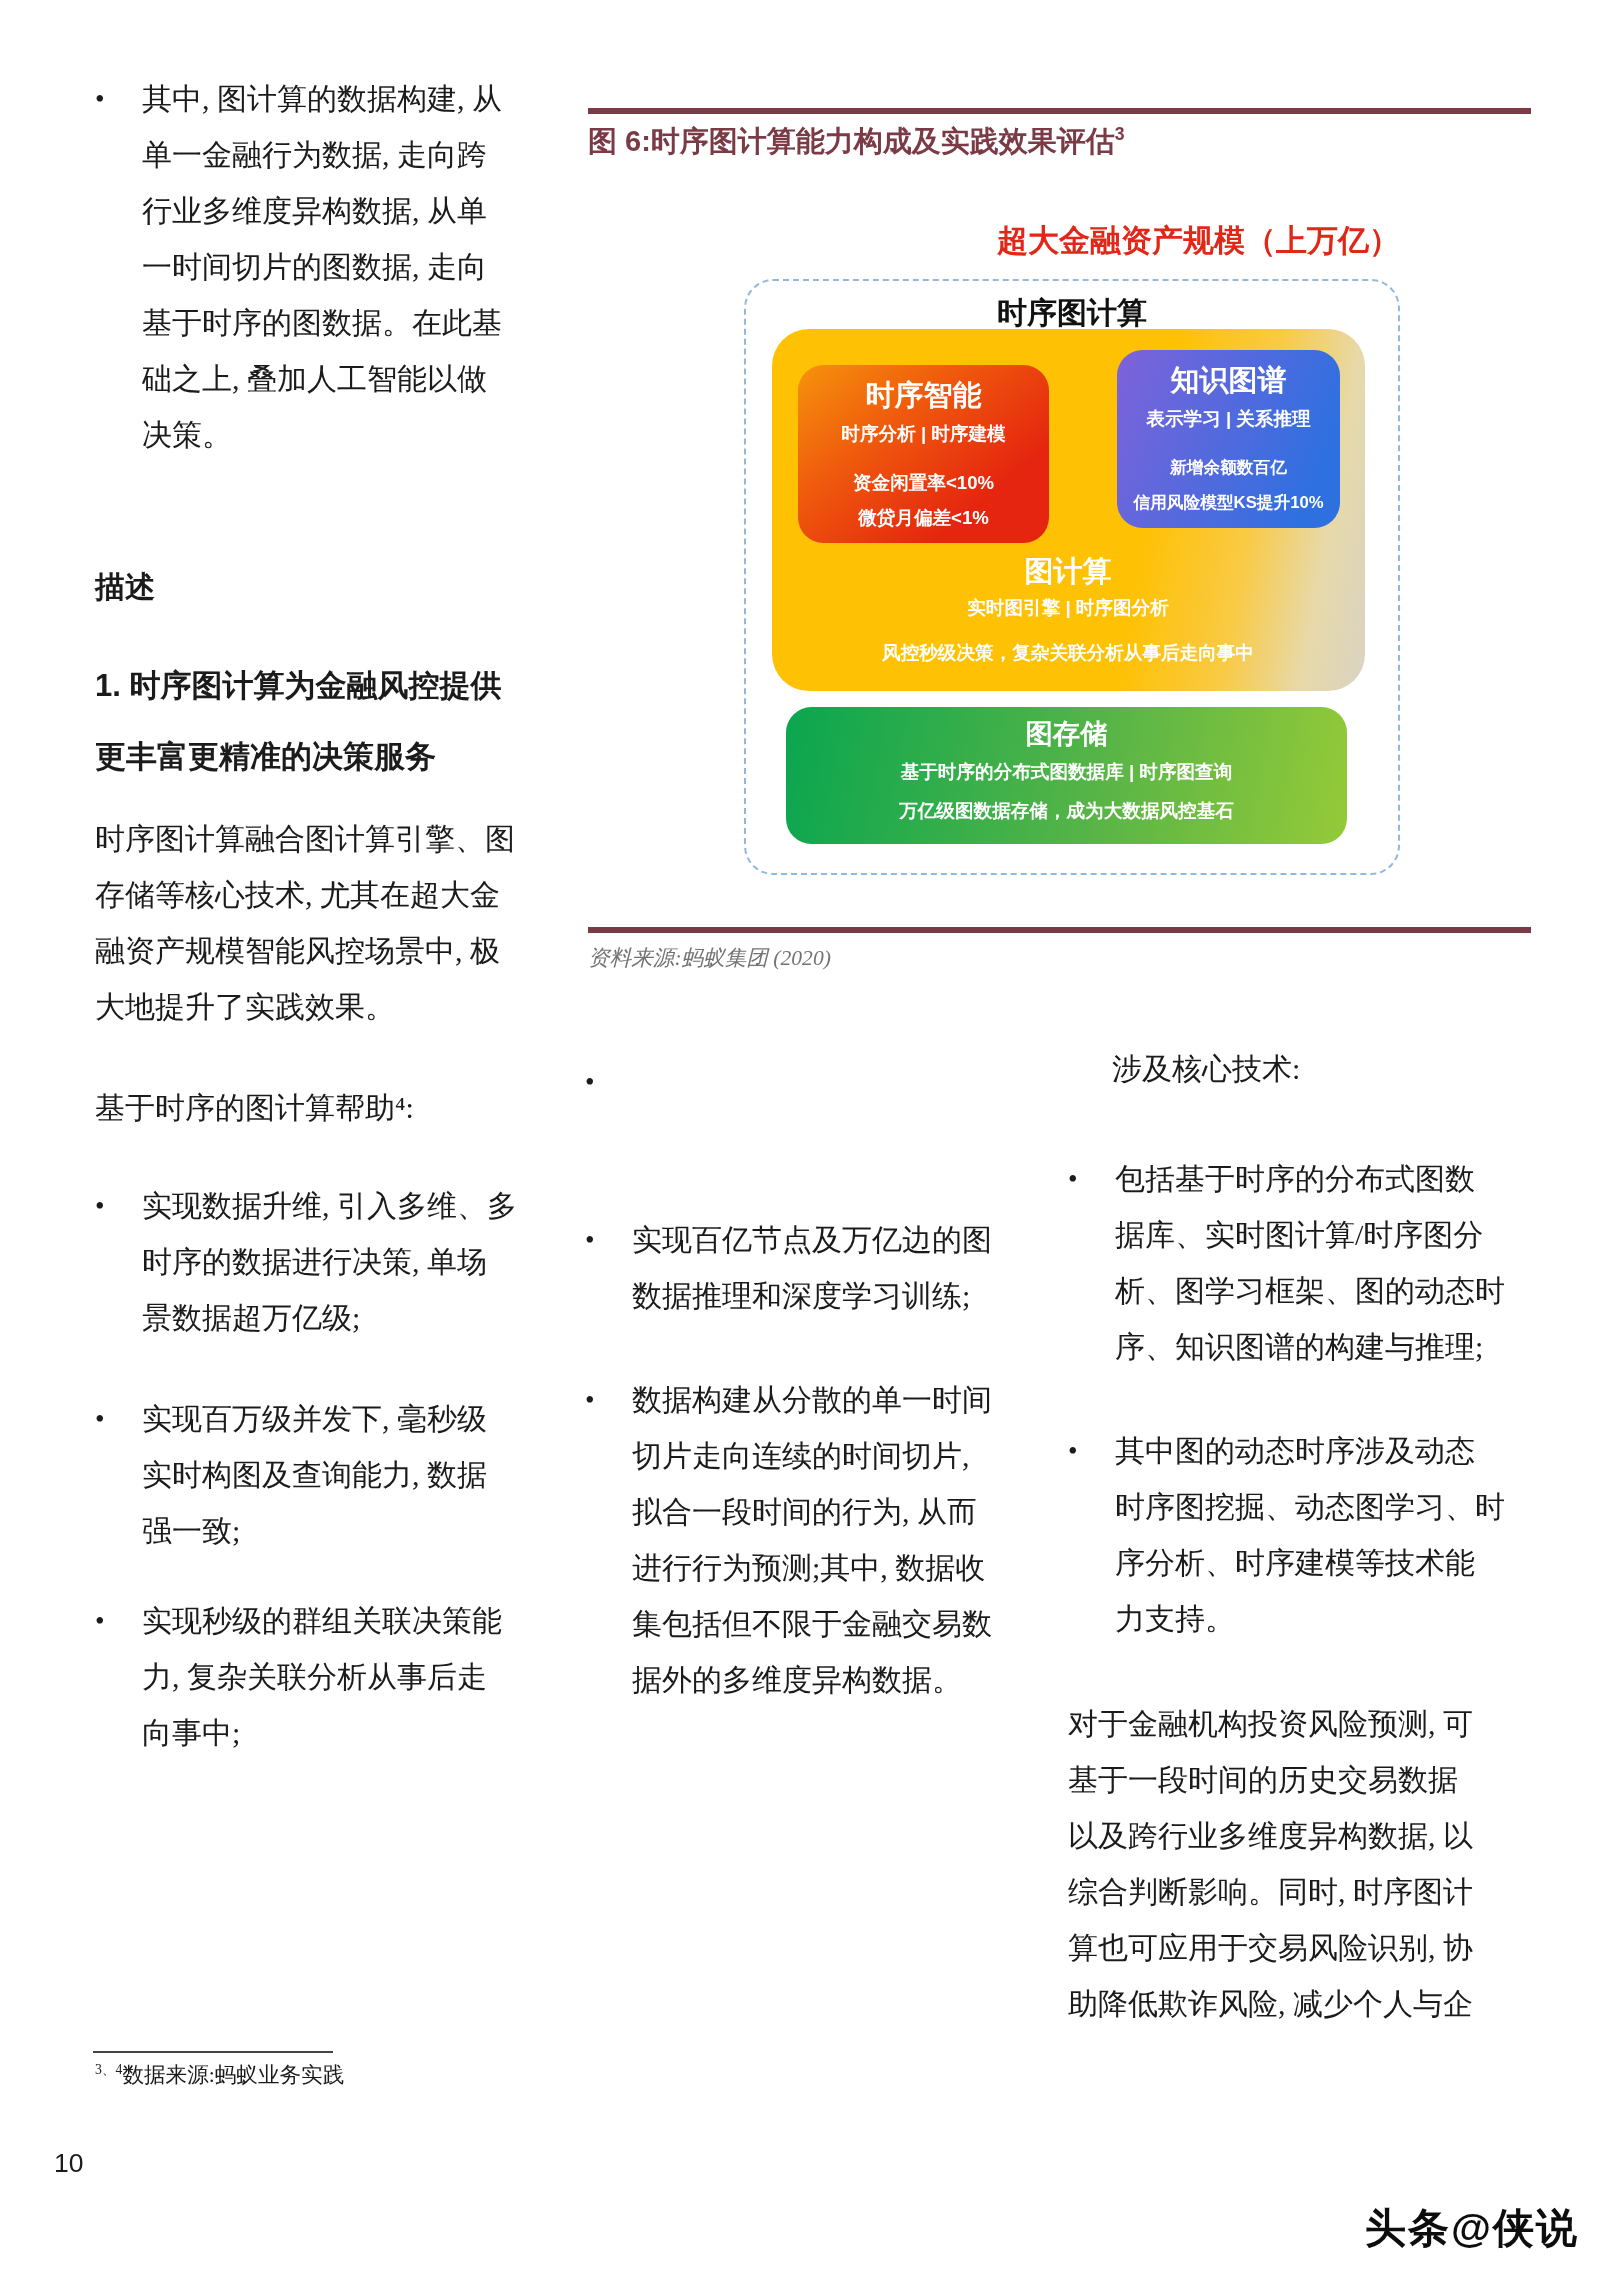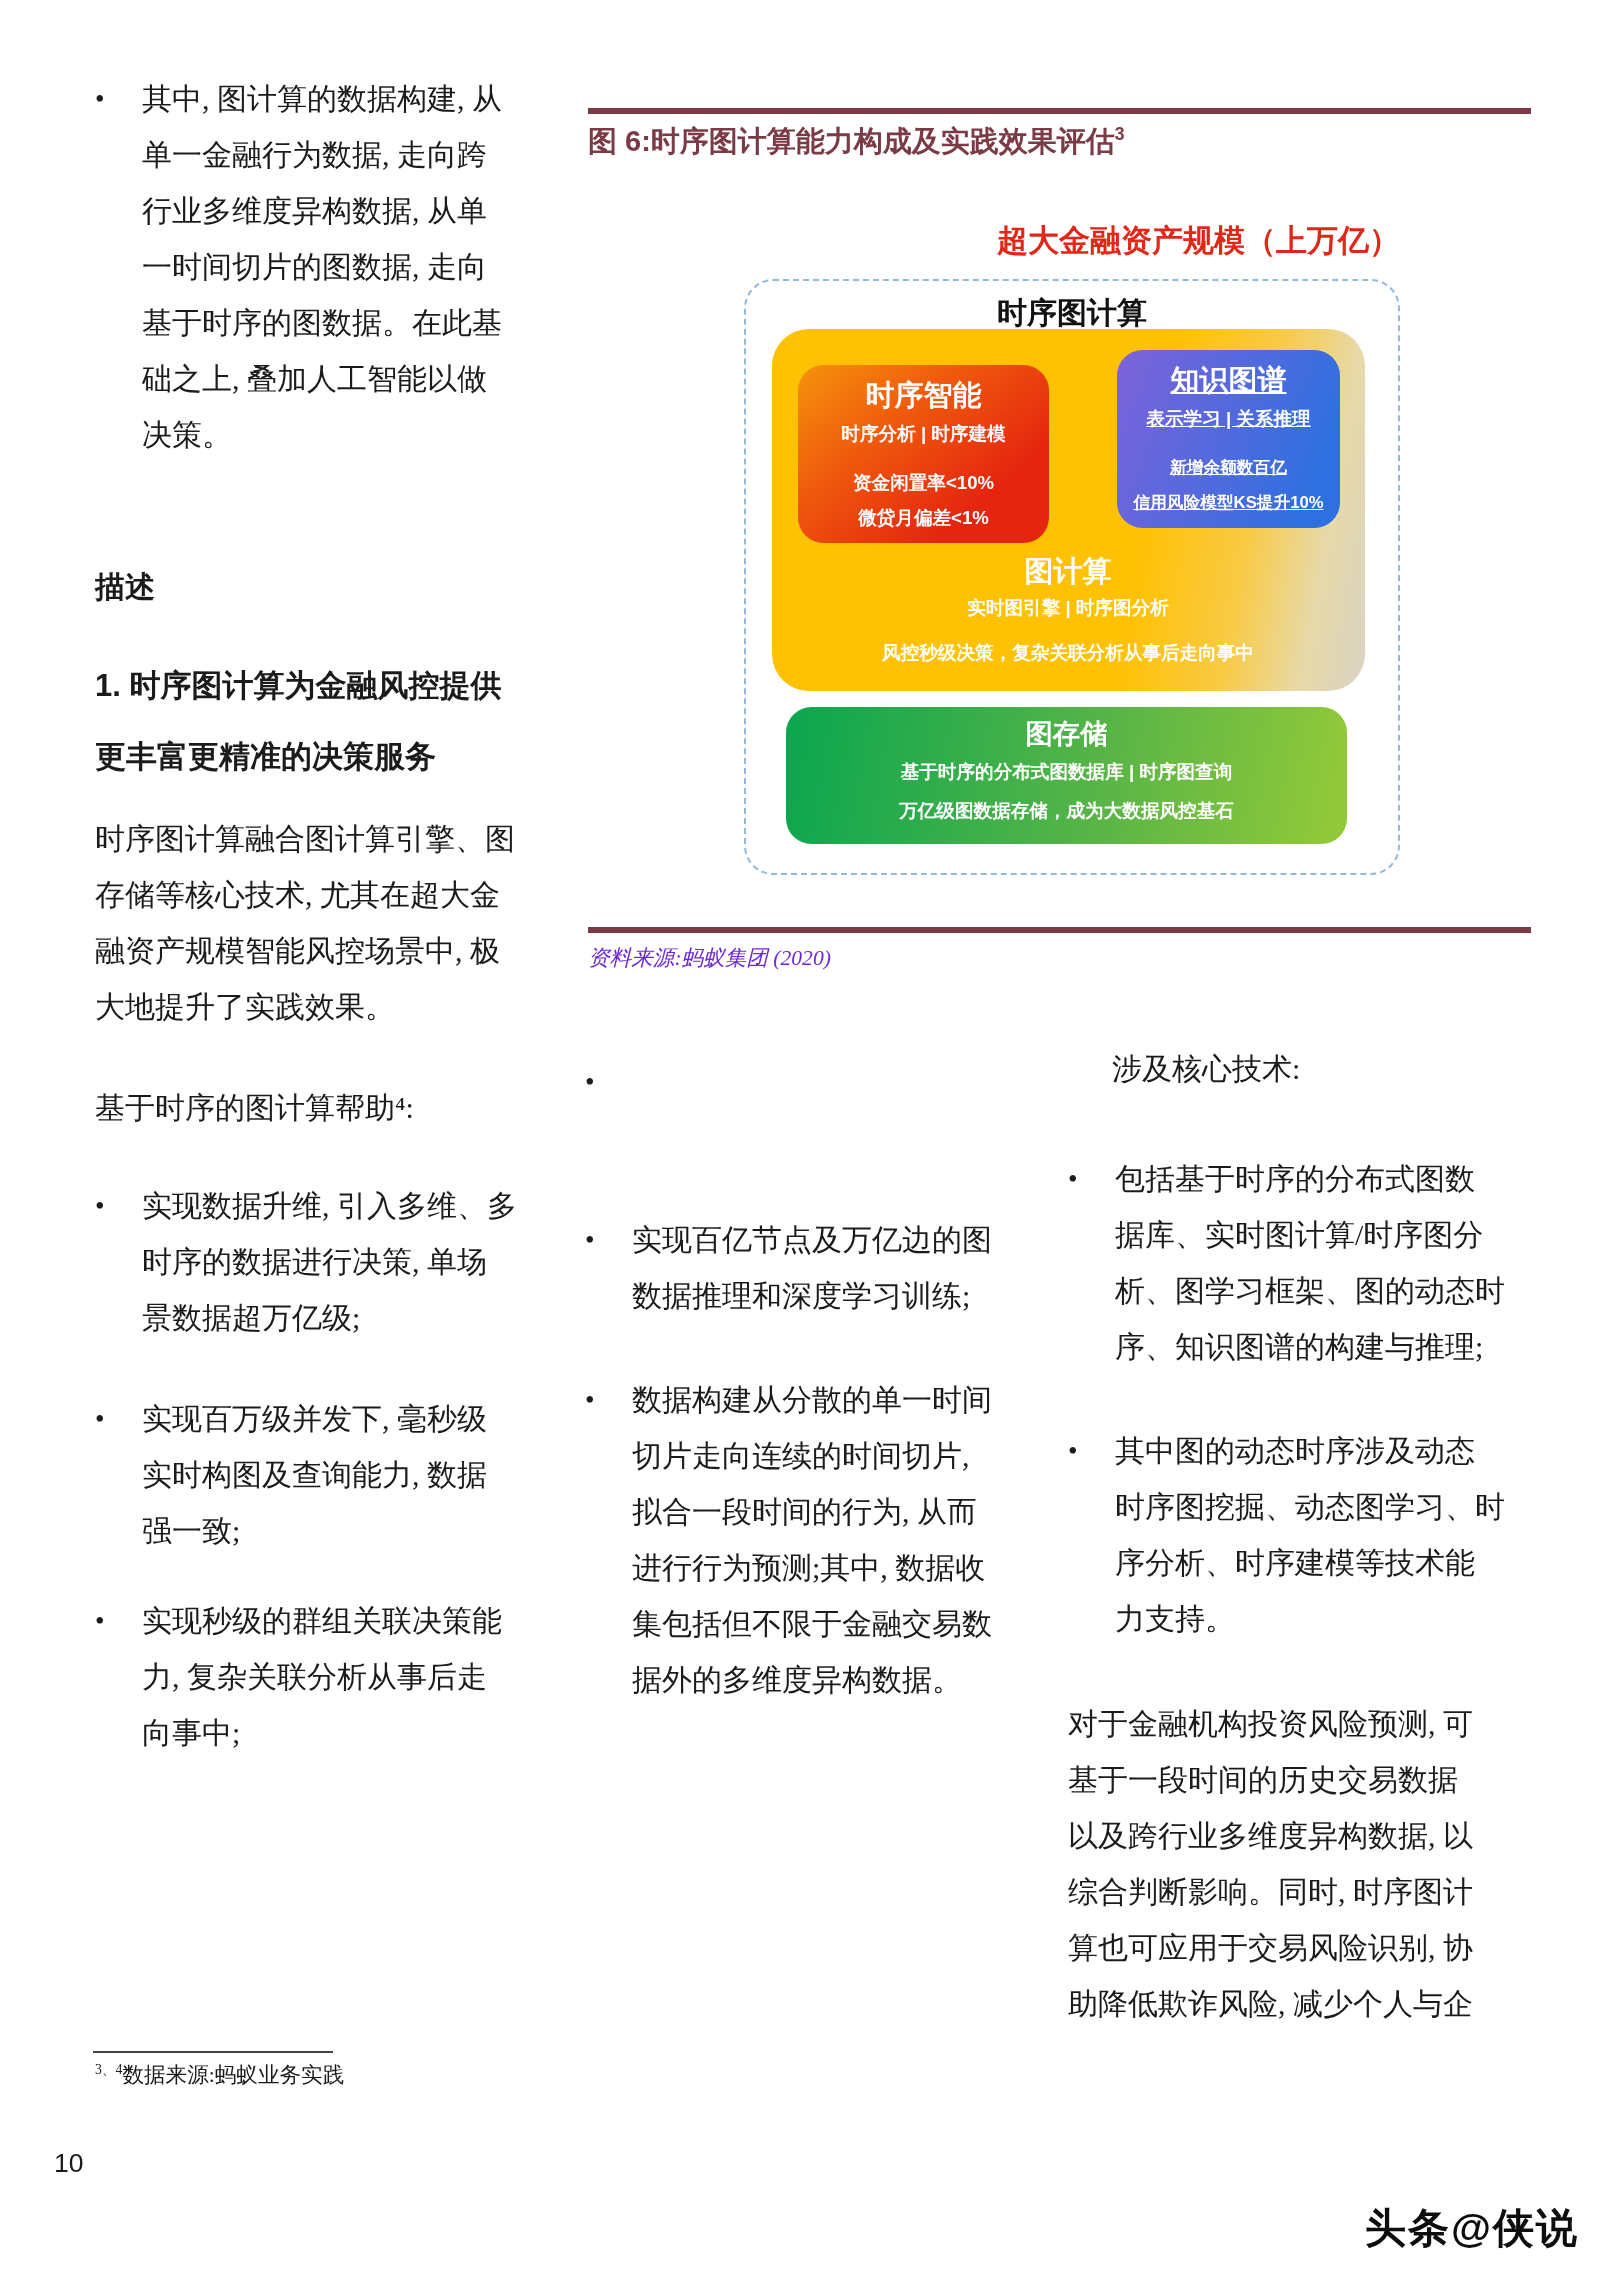--- a/index.html
+++ b/index.html
@@ -26,25 +26,25 @@
   .frame-title{font-size:30px;font-weight:bold;color:#111;text-align:center;width:100%;font-family:"Liberation Sans","DejaVu Sans",sans-serif;}
   .yellow-panel{
     border-radius:37px;
     background:linear-gradient(100deg,#ffc104 62%,#f9ca45 78%,#e7d9a8 90%,#d9d3c3 100%);
   }
   .mini-box{color:#fff;text-align:center;font-family:"Liberation Sans","DejaVu Sans",sans-serif;}
   .mini-box .bx-title{font-size:29px;font-weight:bold;line-height:41px;margin-top:9.8px;}
   .mini-box .bx-sub{font-size:18.6px;font-weight:bold;line-height:27.4px;margin-top:3.9px;}
   .mini-box .bx-metrics{font-size:18.6px;font-weight:bold;line-height:35px;margin-top:17.6px;white-space:pre-line;}
   .red-grad{background:linear-gradient(140deg,#f6930c 0%,#ef5a0d 35%,#e5250f 75%);border-radius:25.5px;}
-  .blue-grad{background:linear-gradient(112deg,#7e62da 0%,#2f70e0 85%);border-radius:25.5px;text-decoration:underline;}
+  .blue-grad{background:linear-gradient(112deg,#7e62da 0%,#2f70e0 85%);border-radius:25.5px;}
   .blue-grad .bx-metrics{font-size:16.7px;}
   .green-grad{background:linear-gradient(100deg,#0aa64f 0%,#56b447 55%,#95ca38 100%);border-radius:25.5px;}
   .panel-text{color:#fff;text-align:center;font-family:"Liberation Sans","DejaVu Sans",sans-serif;font-weight:bold;}
-  .source-note{font-size:21.6px;font-style:italic;color:#6d28d9;}
+  .source-note{font-size:21.6px;font-style:italic;color:#737373;}
   .footnote{font-size:21.6px;color:#1b1b1b;}
   .footnote sup{font-size:13.7px;}
   .foot-rule{height:2px;background:#444;width:240px;}
   .page-number{font-size:26.5px;font-family:"Liberation Sans","DejaVu Sans",sans-serif;}
   .watermark{font-size:41px;font-weight:bold;color:#0d0d0d;font-family:"Liberation Sans","DejaVu Sans",sans-serif;letter-spacing:2px;}
 </style>
 </head>
 <body>
 
 <div class="page">

